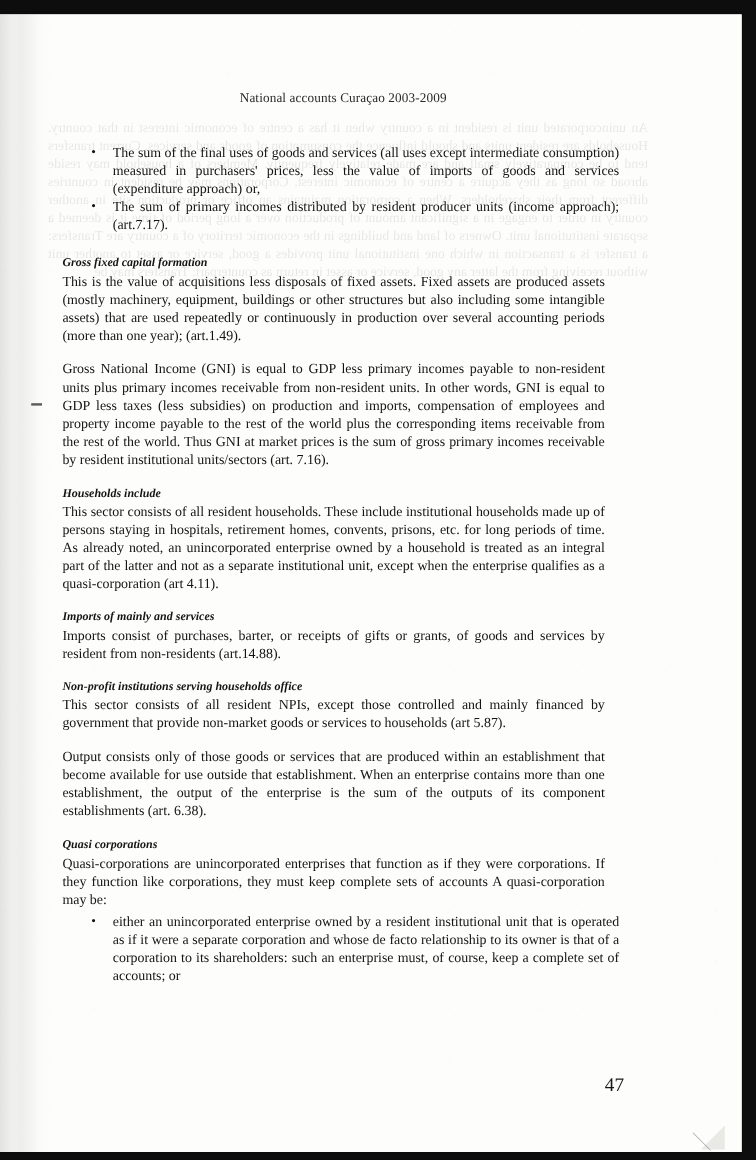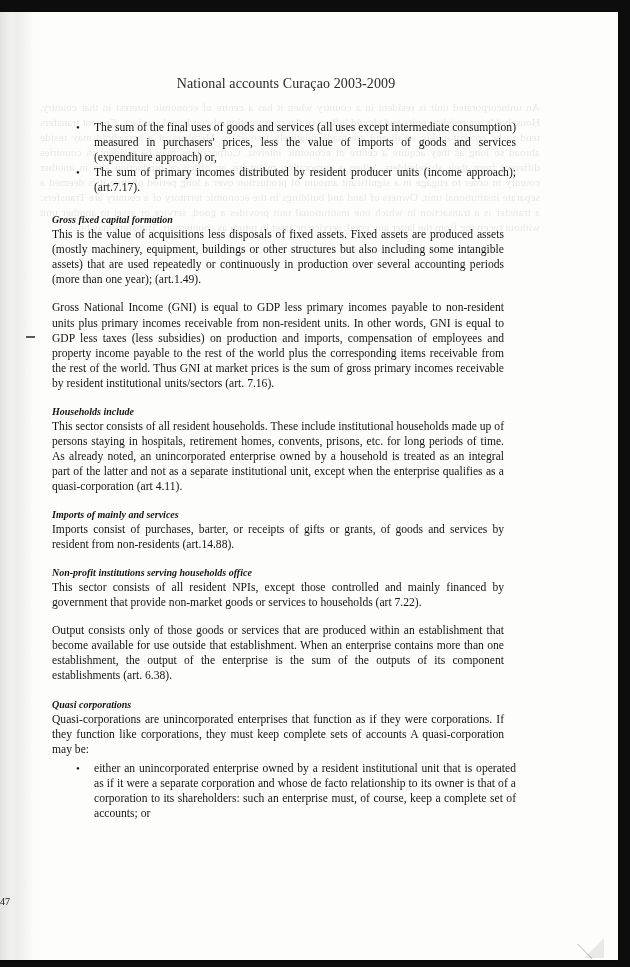--- a/index.html
+++ b/index.html
@@ -88,21 +88,21 @@
     border-radius: 0 0 3px 0;
     transform: rotate(-45deg) translate(2px,-3px);
   }
 
   .running-head {
     position: absolute;
     left: 52px;
     top: 64px;
     width: 468px;
     text-align: center;
-    font-size: 14px;
+    font-size: 11px;
     color: #2a2a2a;
     letter-spacing: 0.1px;
   }
 
   .body-block {
     position: absolute;
     left: 52px;
     top: 104px;
     width: 468px;
     font-size: 11.6px;
@@ -160,22 +160,22 @@
     height: 1.6px;
     background: #2e2e2e;
     opacity: 0.78;
   }
 
   .page-number {
     position: absolute;
     left: 0;
     top: 884px;
     width: 520px;
-    text-align: left;
-    font-size: 10px;
+    text-align: right;
+    font-size: 16px;
     color: #151515;
   }
 
   
   .bleed {
     position: absolute;
     left: 40px;
     top: 88px;
     width: 500px;
     font-size: 11.4px;
@@ -228,21 +228,21 @@
     <p class="para">This sector consists of all resident households. These include institutional households made up of persons staying in hospitals, retirement homes, convents, prisons, etc. for long periods of time. As already noted, an unincorporated enterprise owned by a household is treated as an integral part of the latter and not as a separate institutional unit, except when the enterprise qualifies as a quasi-corporation (art 4.11).</p>
 
     <div class="spacer-md"></div>
 
     <h3 class="sec-head">Imports of mainly and services</h3>
     <p class="para">Imports consist of purchases, barter, or receipts of gifts or grants, of goods and services by resident from non-residents (art.14.88).</p>
 
     <div class="spacer-md"></div>
 
     <h3 class="sec-head">Non-profit institutions serving households office</h3>
-    <p class="para">This sector consists of all resident NPIs, except those controlled and mainly financed by government that provide non-market goods or services to households (art 7.22).</p>
+    <p class="para">This sector consists of all resident NPIs, except those controlled and mainly financed by government that provide non-market goods or services to households (art 5.87).</p>
 
     <div class="spacer-md"></div>
 
     <p class="para">Output consists only of those goods or services that are produced within an establishment that become available for use outside that establishment. When an enterprise contains more than one establishment, the output of the enterprise is the sum of the outputs of its component establishments (art. 6.38).</p>
 
     <div class="spacer-md"></div>
 
     <h3 class="sec-head">Quasi corporations</h3>
     <p class="para">Quasi-corporations are unincorporated enterprises that function as if they were corporations. If they function like corporations, they must keep complete sets of accounts A quasi-corporation may be:</p>
 

